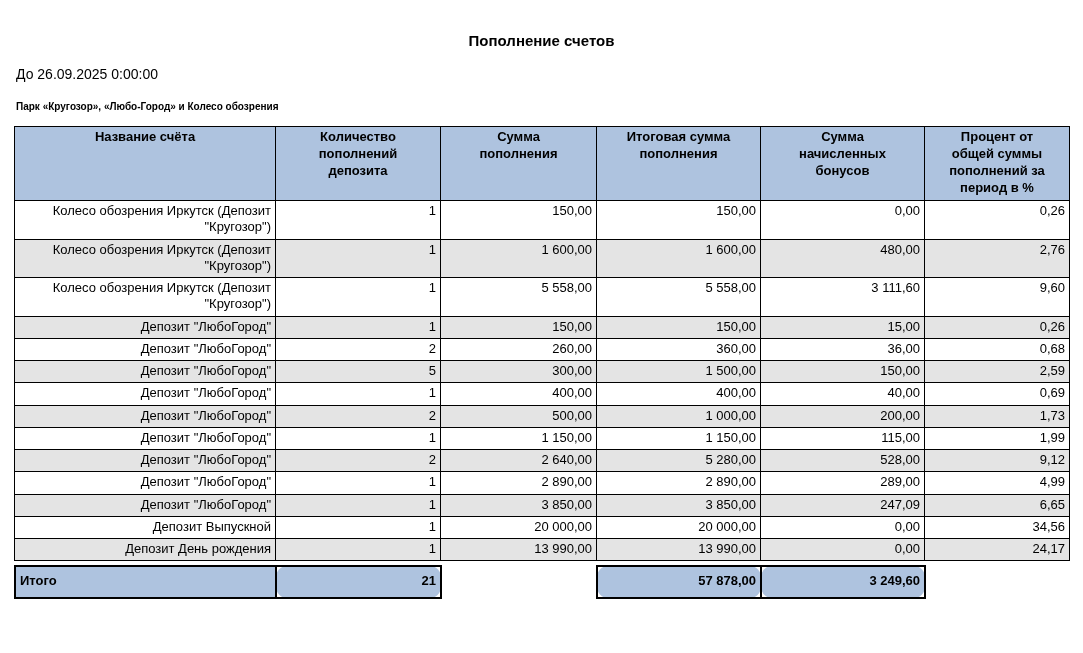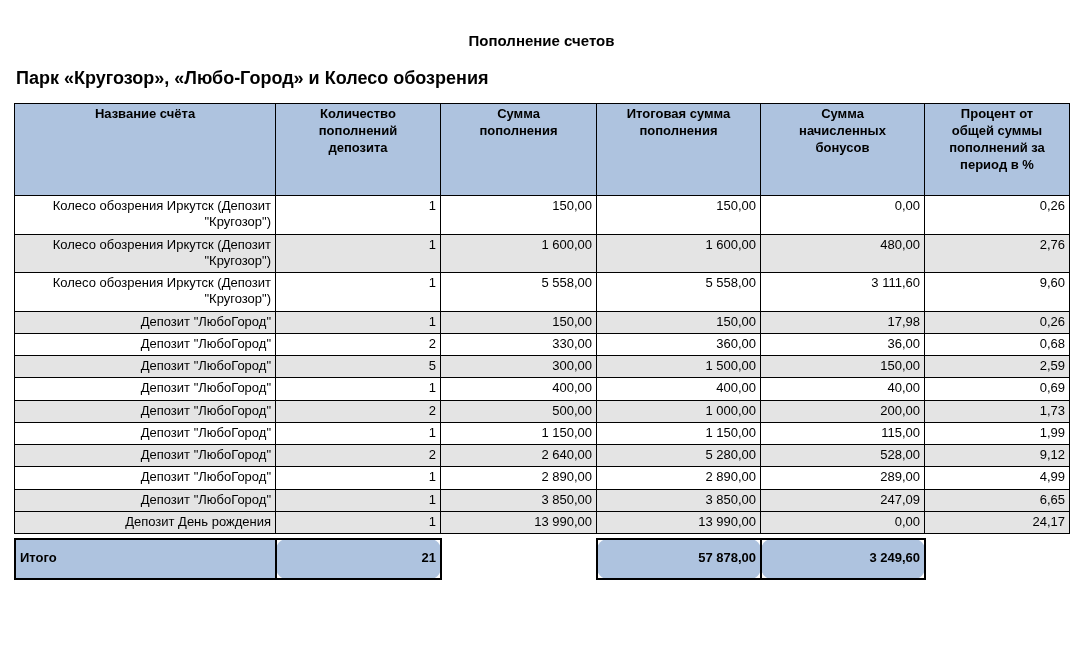--- a/index.html
+++ b/index.html
@@ -22,39 +22,39 @@
     text-align:center;
     font-size:15px;
     font-weight:700;
   }
   .meta{
     margin:17px 0 0 16px;
     font-size:14px;
   }
   .park-name{
     margin:19px 0 0 16px;
-    font-size:18px;
+    font-size:10px;
     font-weight:bold;
   }
   table{
     border-collapse:collapse;
     table-layout:fixed;
     margin-left:14px;
     width:1055px;
     font-size:13px;
   }
   .report-table{margin-top:14px;}
   .report-table th{
     background:var(--header-bg);
     border:1px solid var(--border);
     font-weight:bold;
     text-align:center;
     vertical-align:top;
     padding:2px 16px;
-    height:92px;
+    height:74px;
     line-height:1.3;
   }
   .report-table td{
     border:1px solid var(--border);
     vertical-align:top;
     padding:2px 4px 3px 4px;
     line-height:1.25;
     white-space:normal;
   }
   .report-table td.num-cell{
@@ -67,21 +67,21 @@
   .report-table tr.alt td{
     background:var(--alt-bg);
   }
   .totals-table{
     margin-top:4px;
   }
   .totals-table td{
     padding:2px 4px 3px 4px;
     line-height:1.3;
     font-weight:bold;
-    height:40px;
+    height:32px;
   }
   .totals-table td.t-filled{
     background:var(--totals-bg);
     border:2px solid var(--border);
   }
   .totals-table td.t-num{
     text-align:right;
     white-space:nowrap;
     border-radius:11px;
   }
@@ -89,20 +89,21 @@
     background:transparent;
     border:none;
   }
 </style>
 </head>
 <body>
 
 <div>
 
   <div class="report-title">Пополнение счетов</div>
+  <div class="meta">До 26.09.2025 0:00:00</div>
   <div class="park-name">Парк «Кругозор», «Любо-Город» и Колесо обозрения</div>
 
   <table class="report-table">
     <colgroup>
       <col style="width:261px">
       <col style="width:165px">
       <col style="width:156px">
       <col style="width:164px">
       <col style="width:164px">
       <col style="width:145px">
@@ -140,27 +141,27 @@
           <td class="num-cell">5 558,00</td>
           <td class="num-cell">5 558,00</td>
           <td class="num-cell">3 111,60</td>
           <td class="num-cell">9,60</td>
         </tr>
         <tr class="alt">
           <td class="name-cell">Депозит "ЛюбоГород"</td>
           <td class="num-cell">1</td>
           <td class="num-cell">150,00</td>
           <td class="num-cell">150,00</td>
-          <td class="num-cell">17,98</td>
+          <td class="num-cell">15,00</td>
           <td class="num-cell">0,26</td>
         </tr>
         <tr>
           <td class="name-cell">Депозит "ЛюбоГород"</td>
           <td class="num-cell">2</td>
-          <td class="num-cell">330,00</td>
+          <td class="num-cell">260,00</td>
           <td class="num-cell">360,00</td>
           <td class="num-cell">36,00</td>
           <td class="num-cell">0,68</td>
         </tr>
         <tr class="alt">
           <td class="name-cell">Депозит "ЛюбоГород"</td>
           <td class="num-cell">5</td>
           <td class="num-cell">300,00</td>
           <td class="num-cell">1 500,00</td>
           <td class="num-cell">150,00</td>
@@ -206,20 +207,28 @@
           <td class="num-cell">289,00</td>
           <td class="num-cell">4,99</td>
         </tr>
         <tr class="alt">
           <td class="name-cell">Депозит "ЛюбоГород"</td>
           <td class="num-cell">1</td>
           <td class="num-cell">3 850,00</td>
           <td class="num-cell">3 850,00</td>
           <td class="num-cell">247,09</td>
           <td class="num-cell">6,65</td>
+        </tr>
+        <tr>
+          <td class="name-cell">Депозит Выпускной</td>
+          <td class="num-cell">1</td>
+          <td class="num-cell">20 000,00</td>
+          <td class="num-cell">20 000,00</td>
+          <td class="num-cell">0,00</td>
+          <td class="num-cell">34,56</td>
         </tr>
         <tr class="alt">
           <td class="name-cell">Депозит День рождения</td>
           <td class="num-cell">1</td>
           <td class="num-cell">13 990,00</td>
           <td class="num-cell">13 990,00</td>
           <td class="num-cell">0,00</td>
           <td class="num-cell">24,17</td>
         </tr>
       </tbody>

